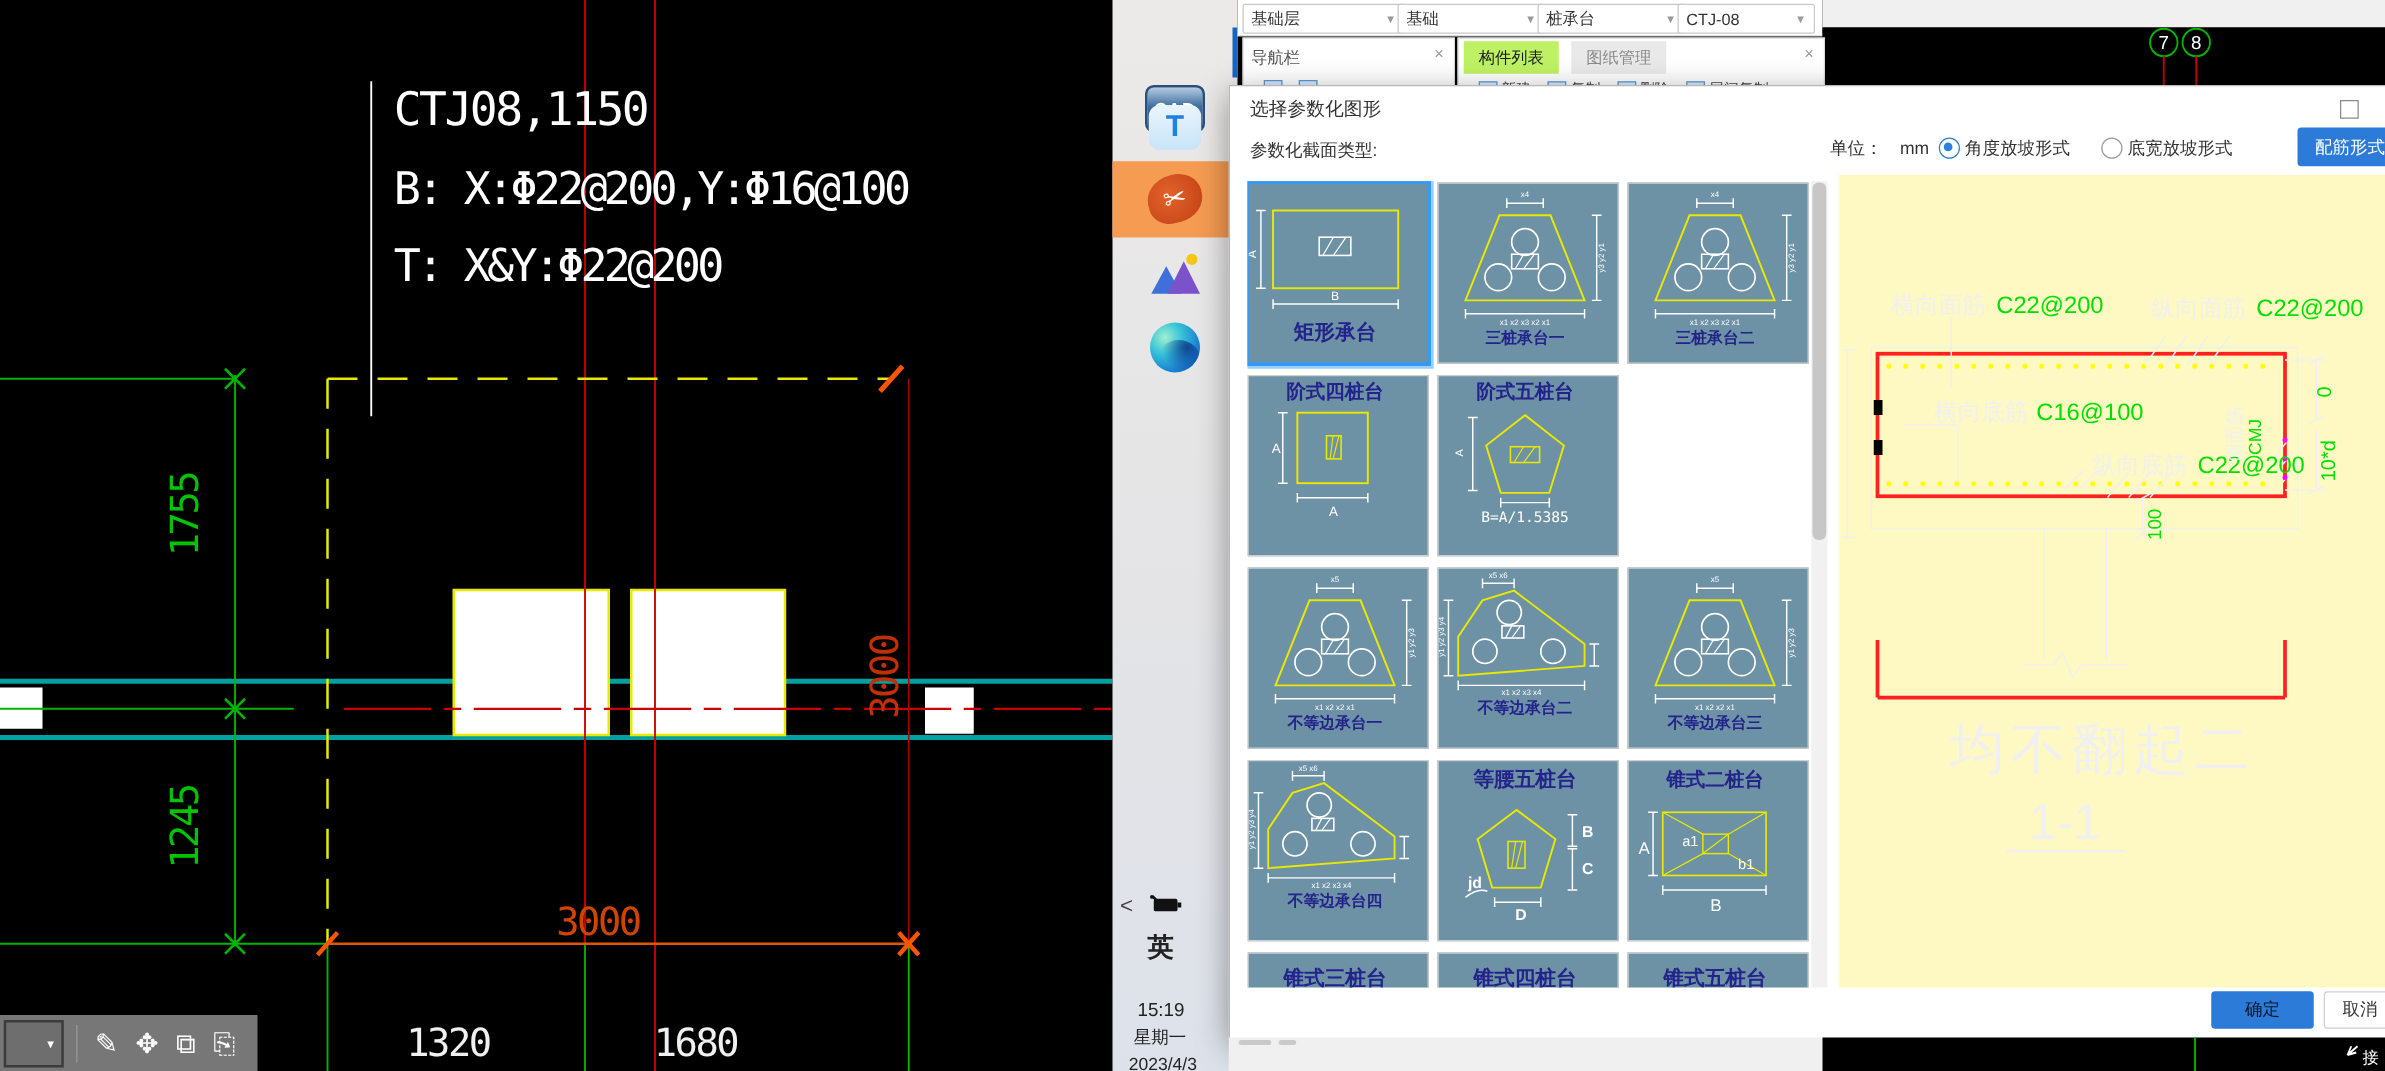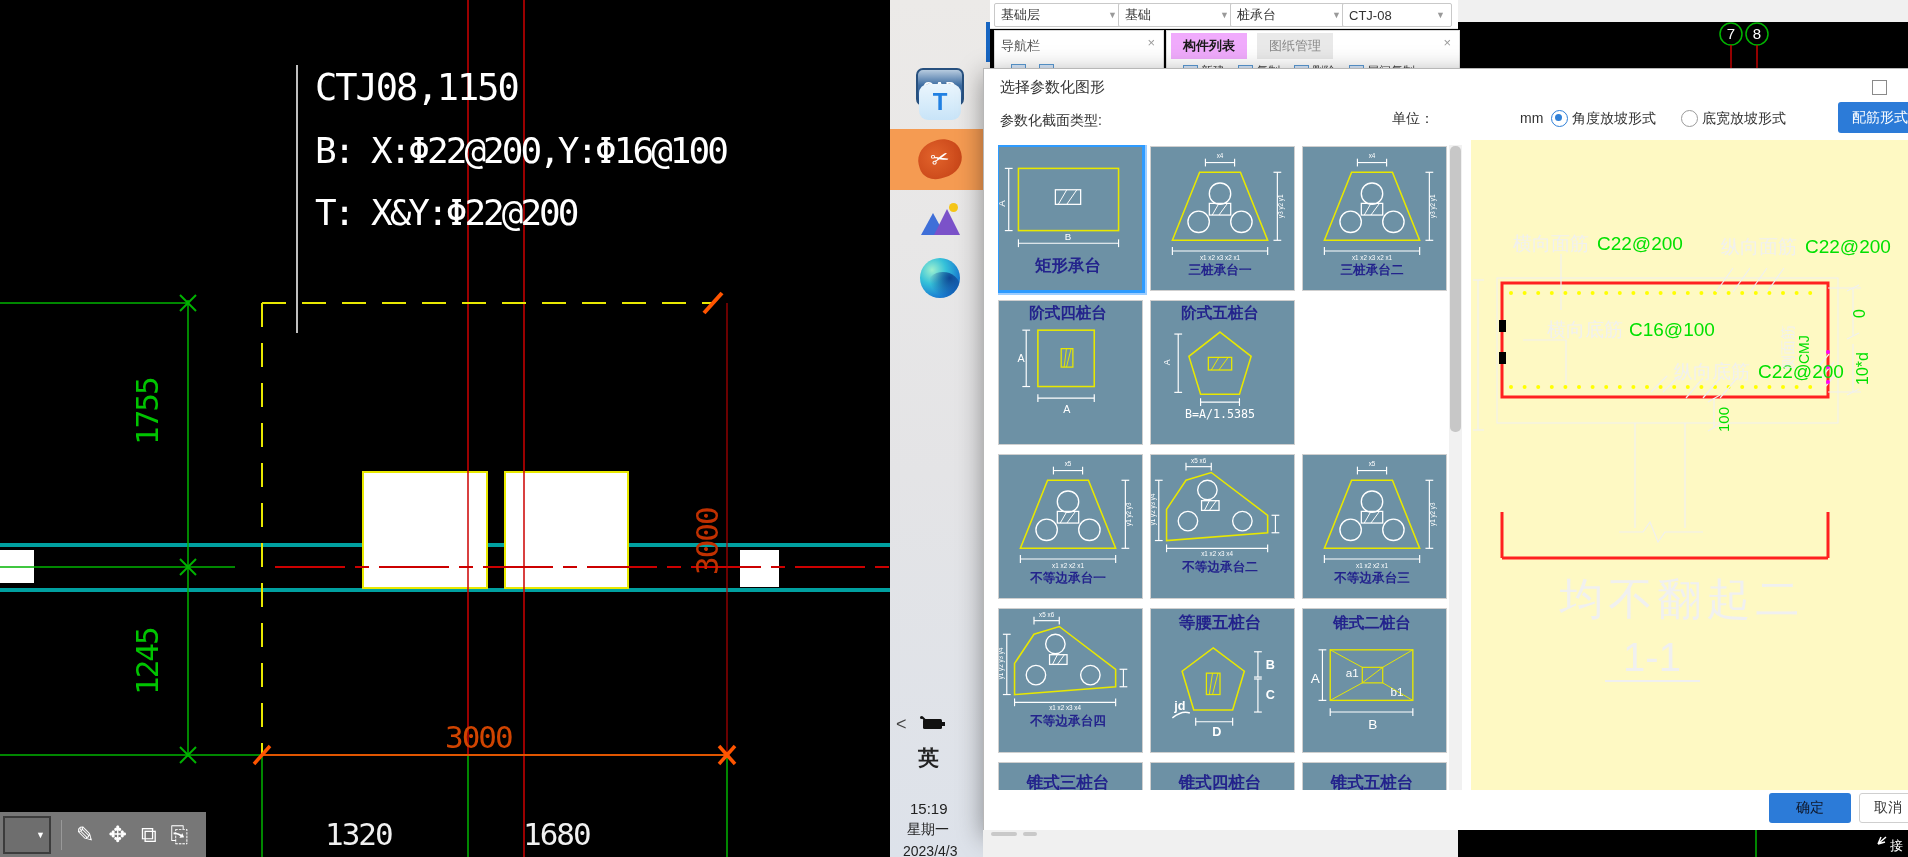--- a/index.html
+++ b/index.html
@@ -37,21 +37,21 @@
   .dd{position:absolute;top:3px;height:22px;background:#fff;border:1px solid #c9c9c9;border-radius:2px;
     font-size:13px;color:#333;display:flex;align-items:center;padding:0 6px;justify-content:space-between;cursor:pointer;}
   .dd .car{color:#999;font-size:9px;margin-left:6px;}
   #gray-strip{left:1458px;top:0;width:450px;height:22px;background:#f0f0f0;}
   #cadstrip{left:1458px;top:22px;width:450px;height:46px;background:#000;}
   .panel{background:#fff;border:1px solid #dcdcdc;}
   #nav-panel{left:994px;top:30px;width:168px;height:46px;overflow:hidden;}
   #list-panel{left:1166px;top:30px;width:292px;height:46px;overflow:hidden;}
   .panel-x{position:absolute;color:#9a9a9a;font-size:13px;cursor:pointer;}
   .tab{position:absolute;top:2px;height:26px;display:flex;align-items:center;padding:0 12px;font-size:13px;cursor:pointer;}
-  .tab.active{color:#1a1a1a;font-weight:bold;background:#f0abfc;text-align:center;}
+  .tab.active{color:#1a1a1a;font-weight:normal;background:#bef264;text-align:center;}
   .tab.inactive{color:#8a8a8a;background:#e9e9e9;}
   .mini-tools{position:absolute;top:32px;left:6px;font-size:12px;color:#444;white-space:nowrap;}
   .mini-tools .ic{display:inline-block;width:13px;height:11px;border:1px solid #5b9bd5;background:#dbeafc;
      margin:0 3px 0 10px;vertical-align:middle;}
   
   #dialog{left:983px;top:68px;width:925px;height:762px;background:#fff;border:1px solid #b7b7b7;
     box-shadow:0 6px 24px rgba(0,0,0,.4);}
   #dlg-title{left:1000px;top:78px;font-size:15px;color:#333;}
   #dlg-sq{left:1872px;top:80px;width:13px;height:13px;border:1px solid #8a8a8a;cursor:pointer;}
   #type-label{left:1000px;top:112px;font-size:14px;color:#333;}
@@ -251,21 +251,21 @@
       <span class="ic"></span><span>层间复制</span>
     </div>
   </div>
 
   
   <div id="dialog" class="abs"></div>
   <div id="dlg-title" class="abs">选择参数化图形</div>
   <div id="dlg-sq" class="abs"></div>
   <div id="type-label" class="abs">参数化截面类型:</div>
 
-  <div class="abs unit-row" style="left:1392px;top:110px;">单位：</div>
+  <div class="abs unit-row" style="left:1464px;top:110px;">单位：</div>
   <div class="abs unit-row" style="left:1520px;top:110px;">mm</div>
   <span class="abs radio sel" style="left:1551px;top:110px;"></span>
   <div class="abs unit-row" style="left:1572px;top:110px;">角度放坡形式</div>
   <span class="abs radio" style="left:1681px;top:110px;"></span>
   <div class="abs unit-row" style="left:1702px;top:110px;">底宽放坡形式</div>
   <button class="abs blue-btn" style="left:1838px;top:102px;height:31px;width:90px;">配筋形式</button>
 
   <div id="grid-viewport" class="abs">
       <div class="card selected" style="left: 0px; top: 1px;"><svg width="139" height="139" viewBox="0 0 143 143">
           <rect x="20" y="22" width="103" height="64" fill="none" stroke="#e8e800" stroke-width="1.6"></rect>

